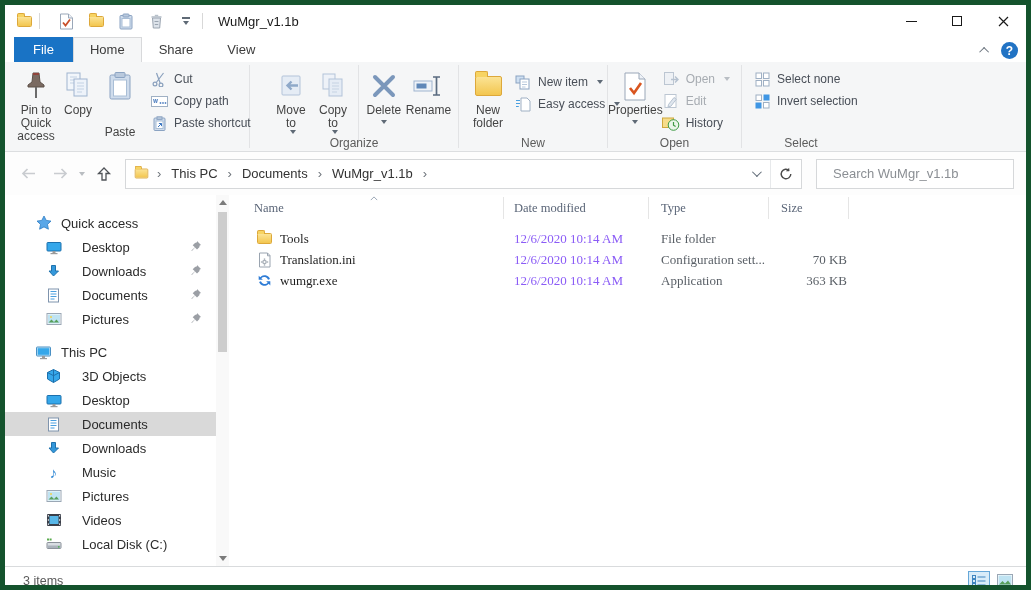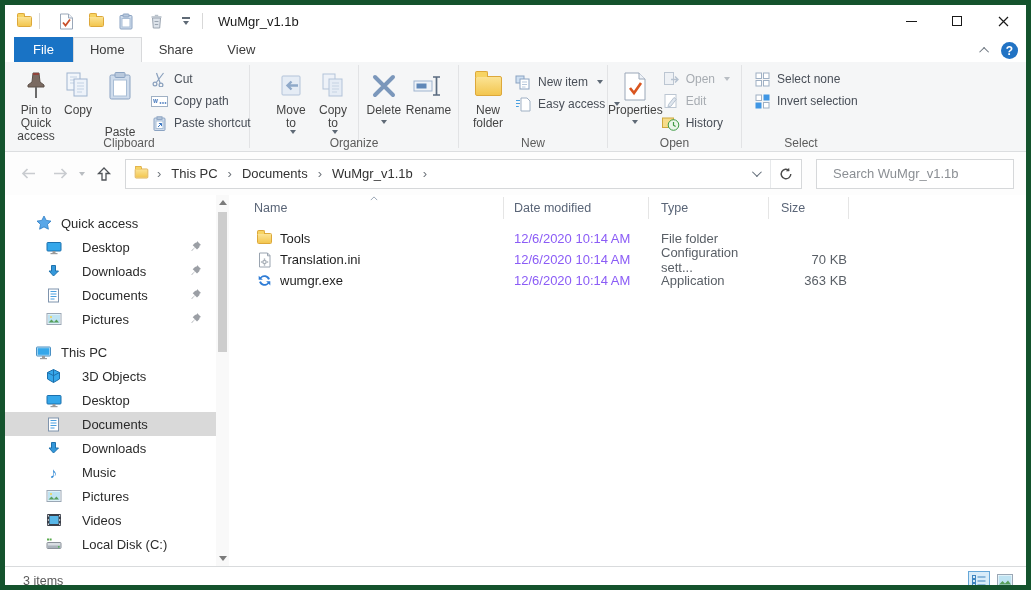--- a/index.html
+++ b/index.html
@@ -74,21 +74,21 @@
   .side-item .pin { position:absolute; right:14px; top:5px; }
   .side-gap { height:9px; }
   .sicon16 { width:17px; display:flex; justify-content:center; }
   .vscroll { position:absolute; right:1px; top:0; bottom:0; width:13px; background:#f9f9f9; display:flex; flex-direction:column; align-items:center; }
   .vs-arrow { width:0; height:0; margin:5px 0; }
   .vs-up { border-left:4px solid transparent; border-right:4px solid transparent; border-bottom:5px solid #7b7b7b; }
   .vs-down { border-left:4px solid transparent; border-right:4px solid transparent; border-top:5px solid #7b7b7b; margin-top:auto; }
   .vs-thumb { width:9px; height:140px; background:#cdcdcd; margin-top:2px; }
 
   
-  .filepane { flex:1; padding-top:2px; position:relative; }
+  .filepane { flex:1; padding-top:2px; position:relative;font-family:Liberation Serif, serif; }
   .flhead { display:flex; height:22px; font-size:12.5px; color:#5a6577; position:relative; margin-right:8px; }
   .fh-cell { display:flex; align-items:center; padding-left:24px; border-right:1px solid #e5e5e5; }
   .fh-name { width:274px; position:relative; }
   .fh-date { width:145px; padding-left:10px;align-items:center; }
   .fh-type { width:120px; padding-left:12px; }
   .fh-size { width:80px; padding-left:12px; }
   .sort-caret { position:absolute; left:140px; top:-1px; width:8px; height:5px; }
   .rows { margin-top:9px; }
   .frow { display:flex; height:21px; align-items:center; font-size:13px; }
   .fc-name { width:274px; display:flex; align-items:center; gap:8px; padding-left:27px; color:#1e1e1e; }
@@ -232,21 +232,20 @@
               <svg width="13" height="15" viewBox="0 0 13 15">
                 <rect x="1" y="2" width="11" height="12.5" rx="1" fill="#cfdcec" stroke="#8ba3c2"></rect>
                 <rect x="4" y="0.8" width="5" height="2.6" fill="#b9c9dd" stroke="#8ba3c2"></rect>
                 <rect x="3" y="5" width="7" height="7.5" fill="#fff" stroke="#a9bed6"></rect>
                 <path d="M5 11l3.5-3.5M8.5 7.5v2.6M8.5 7.5H5.9" stroke="#3c77c2" fill="none"></path>
               </svg>
             </span>
           <span>Paste shortcut</span>
         </div>
       </div>
-      <div class="glabel">Clipboard</div>
     </div>
 
     <div class="rsep"></div>
 
     <div class="rgroup" style="width:208px; padding-left:20px;">
       <div class="bigbtn" style="width:46px;">
         <span class="bicon">
           <svg width="28" height="28" viewBox="0 0 28 28">
               <rect x="5" y="4" width="18" height="19" rx="1" fill="#e5ecf5" stroke="#b3c3d9"></rect>
               <path d="M21 13.5H11.5M14.5 9.5l-4 4 4 4" stroke="#8fa9c9" stroke-width="2.4" fill="none"></path>

